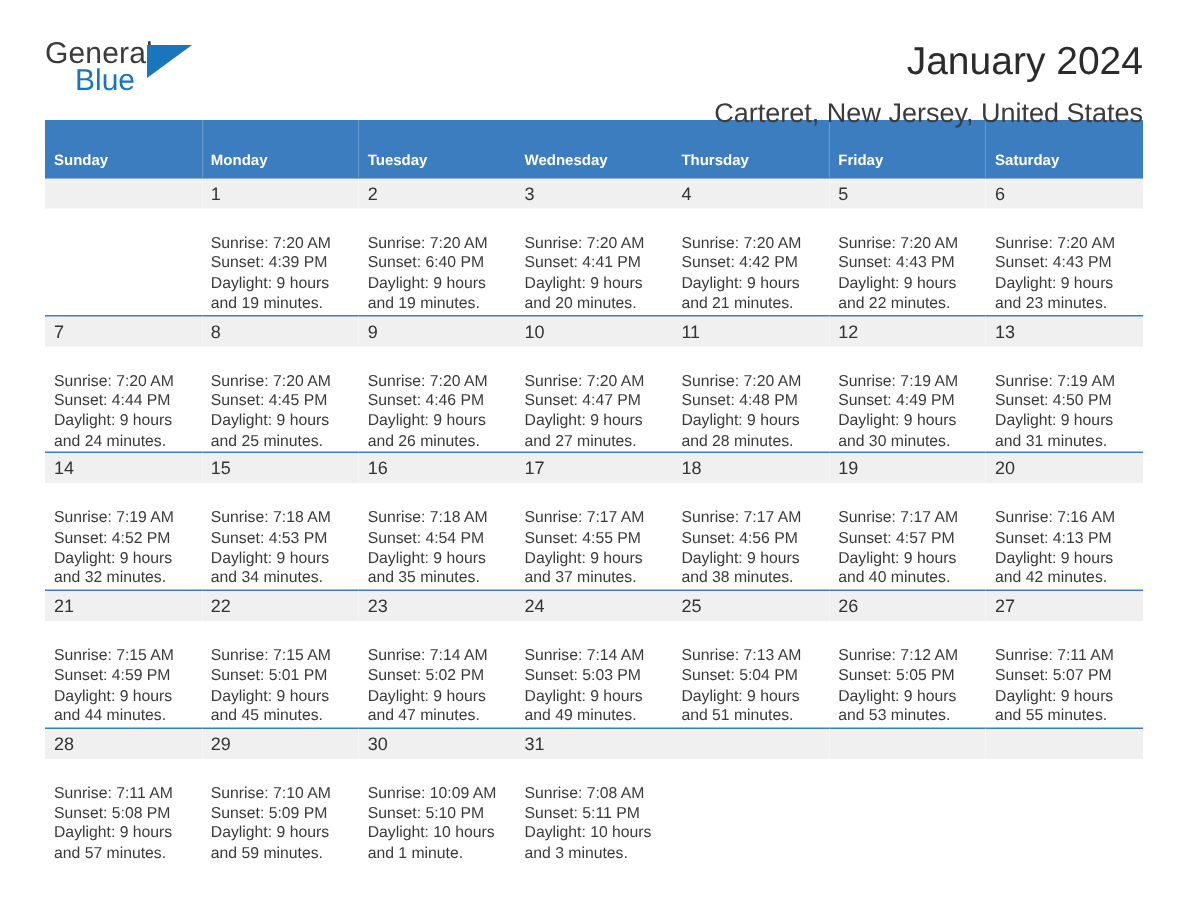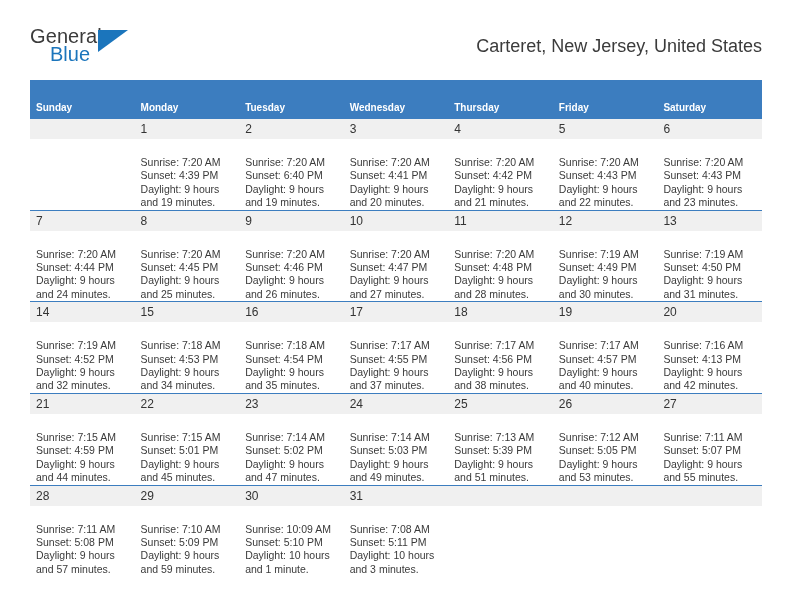--- a/index.html
+++ b/index.html
@@ -133,20 +133,21 @@
 
   <div class="top-bar">
 
     <div class="logo">
       <span class="logo-general">General</span>
       <span class="logo-triangle"></span>
       <span class="logo-blue">Blue</span>
     </div>
 
     <div class="title-block">
+      <div class="cal-title">January 2024</div>
       <div class="cal-subtitle">Carteret, New Jersey, United States</div>
     </div>
 
   </div>
 
   <table class="calendar">
     <thead>
       <tr>
         <th>Sunday</th>
         <th>Monday</th>
@@ -381,21 +382,21 @@
               <div>Sunrise: 7:14 AM</div>
               <div>Sunset: 5:03 PM</div>
               <div>Daylight: 9 hours</div>
               <div>and 49 minutes.</div>
             </div>
           </td>
           <td>
             <span class="daynum">25</span>
             <div class="info">
               <div>Sunrise: 7:13 AM</div>
-              <div>Sunset: 5:39 PM</div>
+              <div>Sunset: 5:04 PM</div>
               <div>Daylight: 9 hours</div>
               <div>and 51 minutes.</div>
             </div>
           </td>
           <td>
             <span class="daynum">26</span>
             <div class="info">
               <div>Sunrise: 7:12 AM</div>
               <div>Sunset: 5:05 PM</div>
               <div>Daylight: 9 hours</div>

